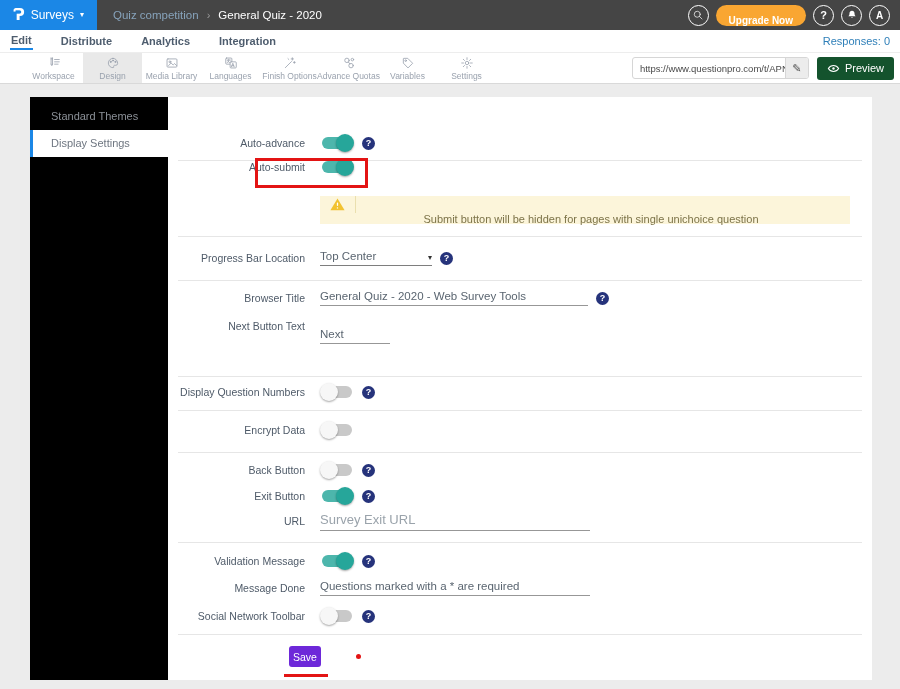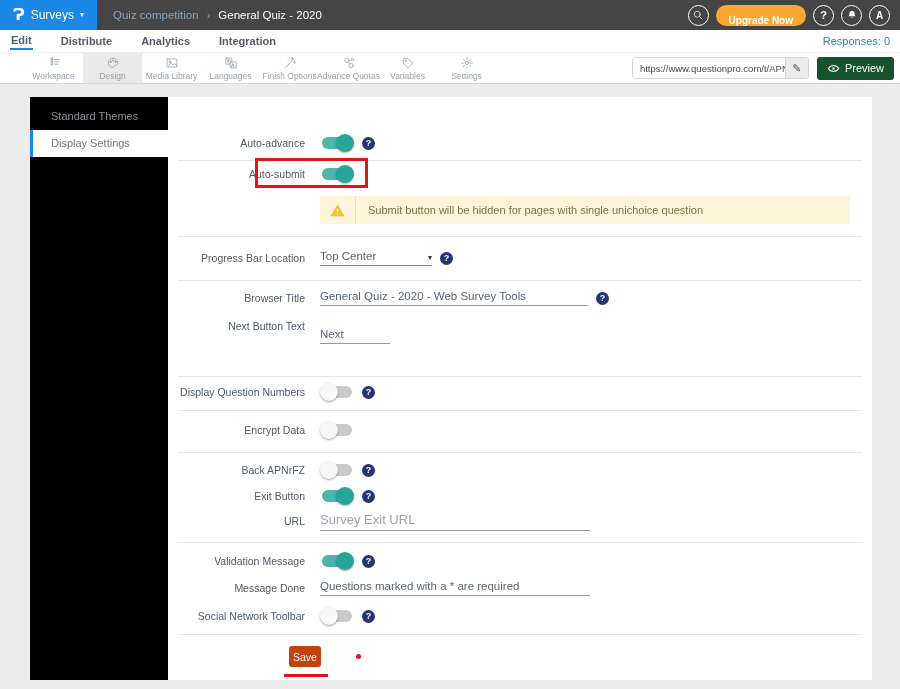--- a/index.html
+++ b/index.html
@@ -62,25 +62,25 @@
   .switch.off .knob { left:0; background:#f7f7f7; }
 
   .help { width:13px; height:13px; border-radius:50%; background:#26337b; color:#fff; font-size:9px; font-weight:bold; display:inline-flex; align-items:center; justify-content:center; cursor:pointer; flex-shrink:0; }
 
   .tinput { border-bottom:1px solid #979797; font-size:11.5px; color:#5a6570; padding-bottom:3px; cursor:text; }
   .w-lg { width:268px; } .w-sm { width:70px;margin-top:20px; } .w-md { width:270px; }
   .ph { color:#9aa3ab; font-size:13px; }
   .sel { width:112px; border-bottom:1px solid #7e7e7e; display:flex; justify-content:space-between; align-items:flex-end; padding-bottom:3px; font-size:11.5px; color:#5a6570; cursor:pointer; }
   .sel .caret { color:#333; }
 
-  .warn { position:absolute; left:152px; top:99px; width:530px; height:28px; background:#fcf5da; display:flex; align-items:center; }
+  .warn { position:absolute; left:152px; top:99px; width:530px; height:28px; background:#fcf5da; display:flex; align-items:center;flex-direction:column; }
   .wicon { width:36px; align-self:stretch; display:flex; align-items:center; justify-content:center; border-right:1px solid #eadfae; }
   .wtext { padding-left:12px; font-size:11px; color:#7c7348; }
 
-  .save-btn { position:absolute; left:121px; top:549px; width:32px; height:21px; background:#c2410c; border:none; border-radius:3px; color:#fff; font-size:10.5px; cursor:pointer; font-family:inherit; }
+  .save-btn { position:absolute; left:121px; top:549px; width:32px; height:21px; background:#6d28d9; border:none; border-radius:3px; color:#fff; font-size:10.5px; cursor:pointer; font-family:inherit; }
 
   
   .annot-rect { position:absolute; left:87px; top:61px; width:113px; height:30px; border:3px solid #e31414; pointer-events:none; }
   .annot-line { position:absolute; left:116px; top:577px; width:44px; height:3px; background:#e31414; pointer-events:none; }
   .annot-dot { position:absolute; left:188px; top:557px; width:5px; height:5px; border-radius:50%; background:#e31414; pointer-events:none; }
 
   svg.line { fill:none; stroke:currentColor; stroke-width:1.4; stroke-linecap:round; stroke-linejoin:round; }
 </style>
 </head>
 <body>
@@ -222,21 +222,21 @@
         <div class="ctl">
           <div class="switch on">
               <span class="track"></span>
               <span class="knob"></span>
             </div>
           <span class="help">?</span>
         </div>
       </div>
       <div class="hr" style="top:63px"></div>
 
-      <div class="frow" style="top:66px">
+      <div class="frow" style="top:59px">
         <div class="lbl">Auto-submit</div>
         <div class="ctl">
           <div class="switch on">
               <span class="track"></span>
               <span class="knob"></span>
             </div>
         </div>
       </div>
       <div class="annot-rect"></div>
 
@@ -298,21 +298,21 @@
         <div class="ctl">
           <div class="switch off">
               <span class="track"></span>
               <span class="knob"></span>
             </div>
         </div>
       </div>
       <div class="hr" style="top:355px"></div>
 
       <div class="frow" style="top:362px">
-        <div class="lbl">Back APNrFZ</div>
+        <div class="lbl">Back Button</div>
         <div class="ctl">
           <div class="switch off">
               <span class="track"></span>
               <span class="knob"></span>
             </div>
           <span class="help">?</span>
         </div>
       </div>
 
       <div class="frow" style="top:388px">

